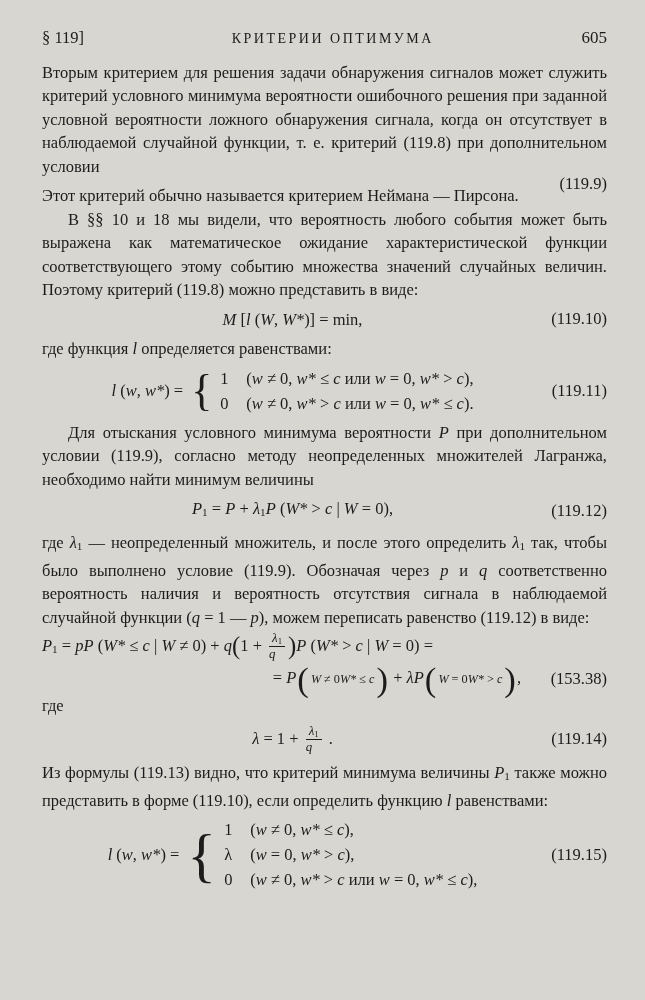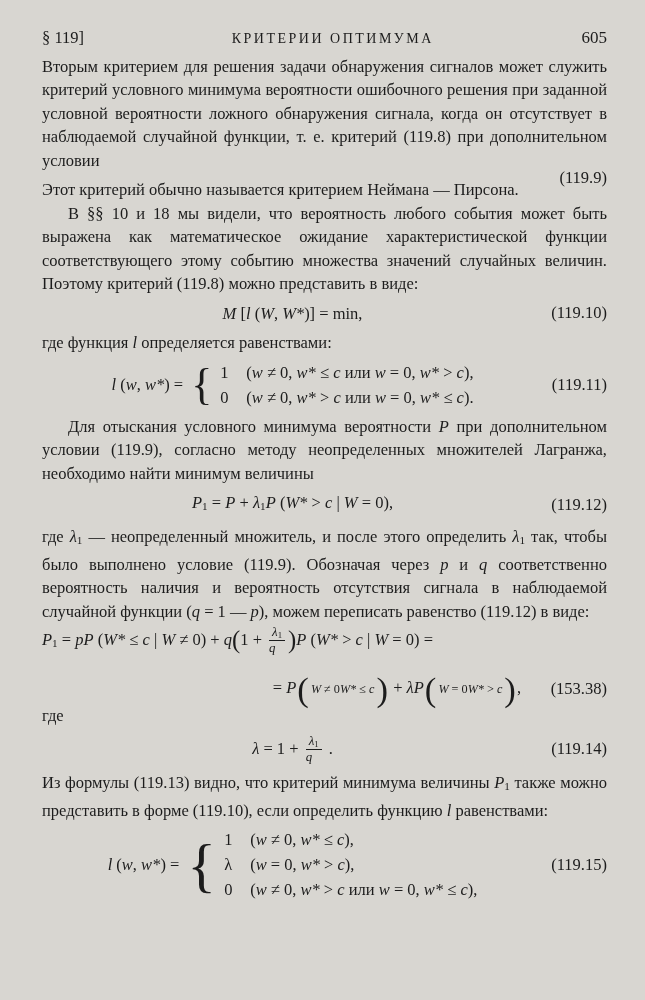--- a/index.html
+++ b/index.html
@@ -3,21 +3,21 @@
 <meta charset="utf-8">
 <style>
   html,body{margin:0;padding:0;}
   .page{
     width:645px;height:1000px;box-sizing:border-box;
     background:#d8d6d1;color:#1c1c1c;
     font-family:"Liberation Serif","DejaVu Serif",serif;
     font-size:16.5px;line-height:23.5px;
     padding:26px 38px 0 42px;overflow:hidden;
   }
-  .header{display:flex;justify-content:space-between;align-items:baseline;margin-bottom:4px;}
+  .header{display:flex;justify-content:space-between;align-items:baseline;margin-bottom:10px;}
   .hsec{font-size:16.5px;}
   .htitle{font-size:14px;letter-spacing:2.5px;}
   .hpage{font-size:17px;}
   .para{margin:0;text-align:justify;font-family:Liberation Serif, serif;}
   .indent{text-indent:26px;}
   .formula{position:relative;text-align:center;margin:6px 0;padding-right:64px;}
   .fbody{white-space:nowrap;}
   .eqnum{position:absolute;right:0;top:50%;transform:translateY(-50%);white-space:nowrap;text-align:center;}
   .seg-i{font-style:italic;}
   .seg-sub{font-size:68%;vertical-align:-0.22em;}
@@ -28,21 +28,21 @@
   .stackwrap{display:inline-flex;align-items:center;vertical-align:middle;margin:0 1px;}
   .bigparen{font-size:210%;font-weight:300;line-height:0.75;}
   .stack{display:inline-flex;font-size:74%;line-height:1.3;text-align:left;padding:0 2px;}
   .cases{display:inline-flex;align-items:center;gap:8px;text-align:left;}
   .cases-brace{font-weight:300;line-height:0.8;display:inline-block;}
   .brace-2{font-size:44px;}
   .brace-3{font-size:60px;}
   .case-rows{display:inline-flex;flex-direction:column;row-gap:2px;}
   .case-row{display:flex;column-gap:16px;white-space:nowrap;line-height:23px;}
   .case-value{min-width:10px;}
-  .f13-line1{text-align:left;white-space:nowrap;margin:2px 0 20px;}
+  .f13-line1{text-align:left;white-space:nowrap;margin:2px 0 4px;}
   .f13-line2{position:relative;text-align:right;padding-right:86px;margin:0 0 2px;white-space:nowrap;}
   .standalone{margin:2px 0;}
 </style>
 </head>
 <body>
 
 <div class="page">
 
   <div class="header">
     <span class="hsec">§ 119]</span>

